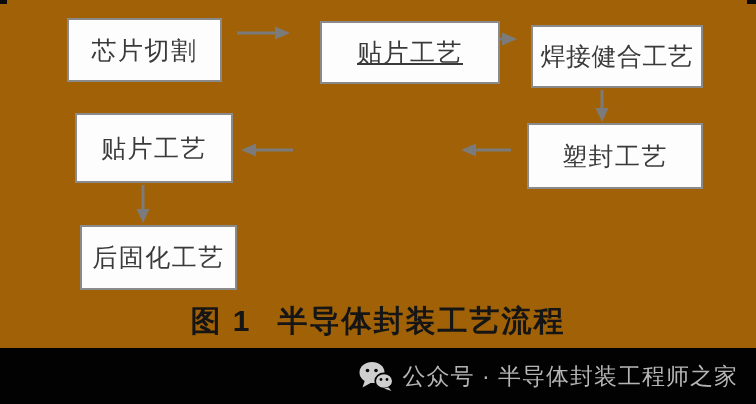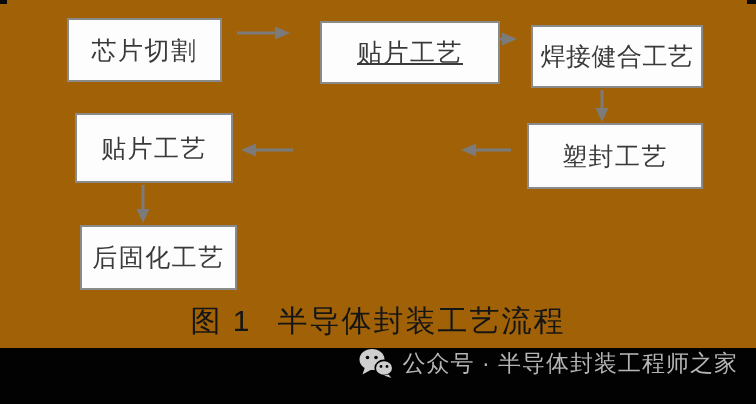--- a/index.html
+++ b/index.html
@@ -49,32 +49,32 @@
     width: 756px; height: 348px;
     pointer-events: none;
   }
   .arrow-layer line    { stroke: #7b7b7b; stroke-width: 3; }
   .arrow-layer polygon { fill: #7b7b7b; }
 
   .caption {
     position: absolute; left: 0; top: 301px;
     width: 756px;
     text-align: center;
-    font-weight: normal;
+    font-weight: bold;
     font-size: 30px;
     color: #151515;
     letter-spacing: 2px;
   }
   .caption .fig-label { margin-right: 26px; }
 
   .footer {
     position: absolute; left: 0; top: 348px;
     width: 756px; height: 56px;
     background: #020202;
-    display: flex; justify-content: flex-end;
+    display: flex; align-items: center; justify-content: flex-end;
     padding-right: 18px;
     box-sizing: border-box;
   }
   .footer .wechat-icon { flex: 0 0 auto; margin-right: 10px; display: block; }
   .footer .footer-text {
     color: #b5b5b5;
     font-size: 23px;
     letter-spacing: 1px;
     white-space: nowrap;
   }

